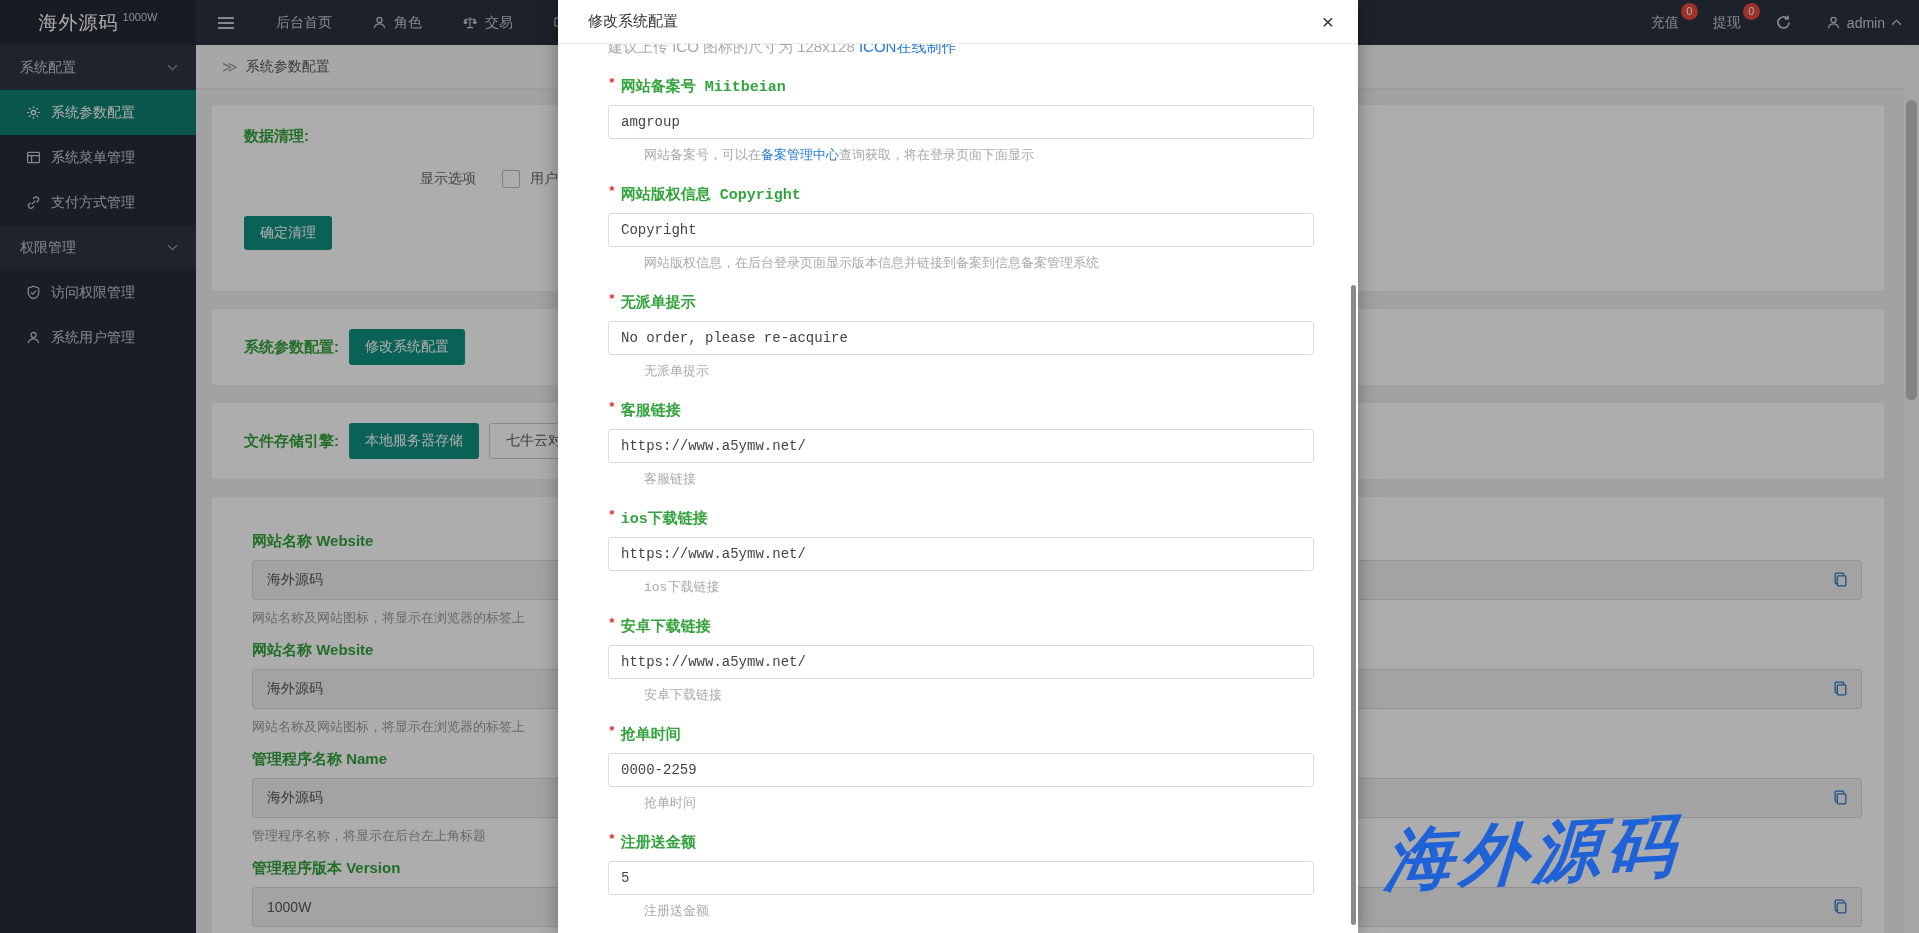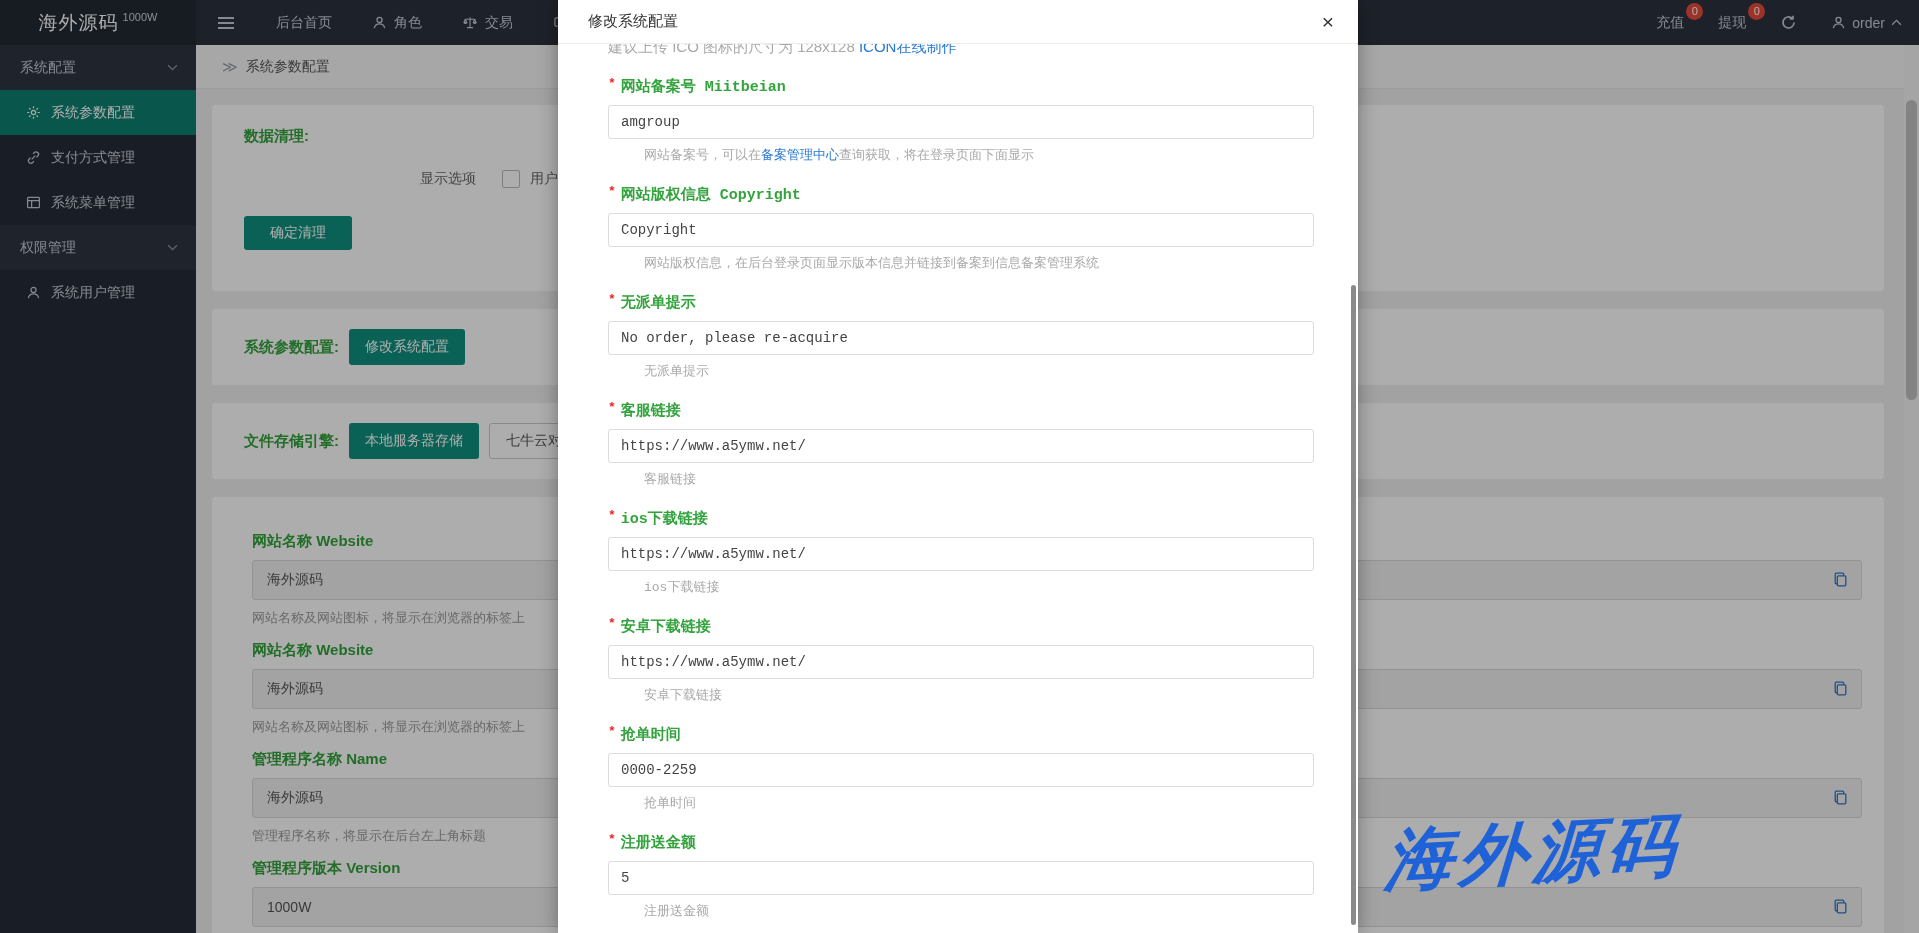--- a/index.html
+++ b/index.html
@@ -34,21 +34,21 @@
   .cards { padding:16px 35px 0 16px; }
   .card { background:#fff; border-radius:3px; margin-bottom:18px; }
   .card-1 { padding:22px 32px 24px; min-height:186px; }
   .green-label { color:#33a33d; font-weight:bold; font-size:15px; }
   .opt-row { margin-top:24px; display:flex; align-items:center; gap:26px; padding-left:176px; color:#666; font-size:14px; }
   .opt-pair { display:flex; align-items:center; gap:10px; }
   .checkbox { width:18px; height:18px; border:1px solid #bbb; border-radius:2px; background:#fff; cursor:pointer; }
   .btn { display:inline-flex; align-items:center; justify-content:center; border:none; border-radius:3px; font-size:14px; cursor:pointer; font-family:inherit; }
   .btn-teal { background:#0e917e; color:#fff; }
   .btn-outline { background:#fff; color:#555; border:1px solid #ccc; }
-  .clean-btn { margin-top:28px; height:34px; padding:0 26px; }
+  .clean-btn { margin-top:28px; height:34px; padding:0 16px; }
   .card-row { padding:20px 32px; display:flex; align-items:center; gap:10px; min-height:76px; }
   .row-btn { height:36px; padding:0 16px; }
   .sliver-btn { width:18px; height:36px; overflow:hidden; padding:0; }
   .card-form { padding:34px 22px 30px 40px; }
   .f-block { margin-bottom:14px; }
   .f-label { color:#33a33d; font-weight:bold; font-size:15px; line-height:20px; margin-bottom:9px; }
   .f-input-wrap { position:relative; }
   .f-input { width:100%; height:40px; background:#f0f0f0; border:1px solid #d9d9d9; border-radius:3px; padding:0 40px 0 14px; font-size:14px; color:#555; font-family:inherit; }
   .copy-ic { position:absolute; right:13px; top:11px; cursor:pointer; }
   .f-hint { margin-top:9px; color:#9b9b9b; font-size:13px; line-height:17px; }
@@ -143,21 +143,21 @@
             </g>
           </svg>
       </a>
       <a class="tr-item">
         <svg class="ic" width="15" height="15" viewBox="0 0 16 16">
             <g stroke="#c6cbd4" stroke-width="1.4" fill="none">
               <circle cx="8" cy="5.2" r="2.7"></circle>
               <path d="M2.5 14c.5-3 2.7-4.5 5.5-4.5s5 1.5 5.5 4.5"></path>
             </g>
           </svg>
-        <span>order</span>
+        <span>admin</span>
         <svg class="ic" width="11" height="7" viewBox="0 0 12 8">
             <path d="M1 6.5L6 1.5l5 5" stroke="#c6cbd4" stroke-width="1.5" fill="none"></path>
           </svg>
       </a>
     </div>
   </header>
 
   <aside class="sidebar">
     <div class="side-row side-group">
       <span>系统配置</span>
@@ -170,41 +170,50 @@
           <g stroke="currentColor" stroke-width="1.3" fill="none">
             <circle cx="8" cy="8" r="2.3"></circle>
             <path d="M8 1.3v2.2M8 12.5v2.2M1.3 8h2.2M12.5 8h2.2M3.3 3.3l1.5 1.5M11.2 11.2l1.5 1.5M12.7 3.3l-1.5 1.5M4.8 11.2l-1.5 1.5"></path>
           </g>
         </svg>
       <span>系统参数配置</span>
     </div>
     <div class="side-row side-item">
       <svg class="ic" width="15" height="15" viewBox="0 0 16 16">
           <g stroke="currentColor" stroke-width="1.3" fill="none">
+            <rect x="1.7" y="2.5" width="12.6" height="11" rx="1"></rect>
+            <path d="M1.7 6h12.6M6 6v7.5"></path>
+          </g>
+        </svg>
+      <span>系统菜单管理</span>
+    </div>
+    <div class="side-row side-item">
+      <svg class="ic" width="15" height="15" viewBox="0 0 16 16">
+          <g stroke="currentColor" stroke-width="1.3" fill="none">
             <path d="M6 10l4-4"></path>
             <path d="M4.8 8.2l-1.4 1.4a2.6 2.6 0 003.7 3.7l1.4-1.4"></path>
             <path d="M11.2 7.8l1.4-1.4a2.6 2.6 0 00-3.7-3.7L7.5 4.1"></path>
           </g>
         </svg>
       <span>支付方式管理</span>
-    </div>
-    <div class="side-row side-item">
-      <svg class="ic" width="15" height="15" viewBox="0 0 16 16">
-          <g stroke="currentColor" stroke-width="1.3" fill="none">
-            <rect x="1.7" y="2.5" width="12.6" height="11" rx="1"></rect>
-            <path d="M1.7 6h12.6M6 6v7.5"></path>
-          </g>
-        </svg>
-      <span>系统菜单管理</span>
     </div>
     <div class="side-row side-group">
       <span>权限管理</span>
       <svg class="ic" width="11" height="7" viewBox="0 0 12 8">
           <path d="M1 1.5l5 5 5-5" stroke="#8d95a3" stroke-width="1.5" fill="none"></path>
         </svg>
+    </div>
+    <div class="side-row side-item">
+      <svg class="ic" width="15" height="15" viewBox="0 0 16 16">
+          <g stroke="currentColor" stroke-width="1.3" fill="none">
+            <path d="M8 1.3l5.6 2v4.6c0 3.6-2.6 5.6-5.6 6.7-3-1.1-5.6-3.1-5.6-6.7V3.3z"></path>
+            <path d="M5.4 8l1.8 1.8L10.8 6"></path>
+          </g>
+        </svg>
+      <span>访问权限管理</span>
     </div>
     <div class="side-row side-item">
       <svg class="ic" width="15" height="15" viewBox="0 0 16 16">
           <g stroke="currentColor" stroke-width="1.3" fill="none">
             <circle cx="8" cy="5.2" r="2.7"></circle>
             <path d="M2.5 14c.5-3 2.7-4.5 5.5-4.5s5 1.5 5.5 4.5"></path>
           </g>
         </svg>
       <span>系统用户管理</span>
     </div>

